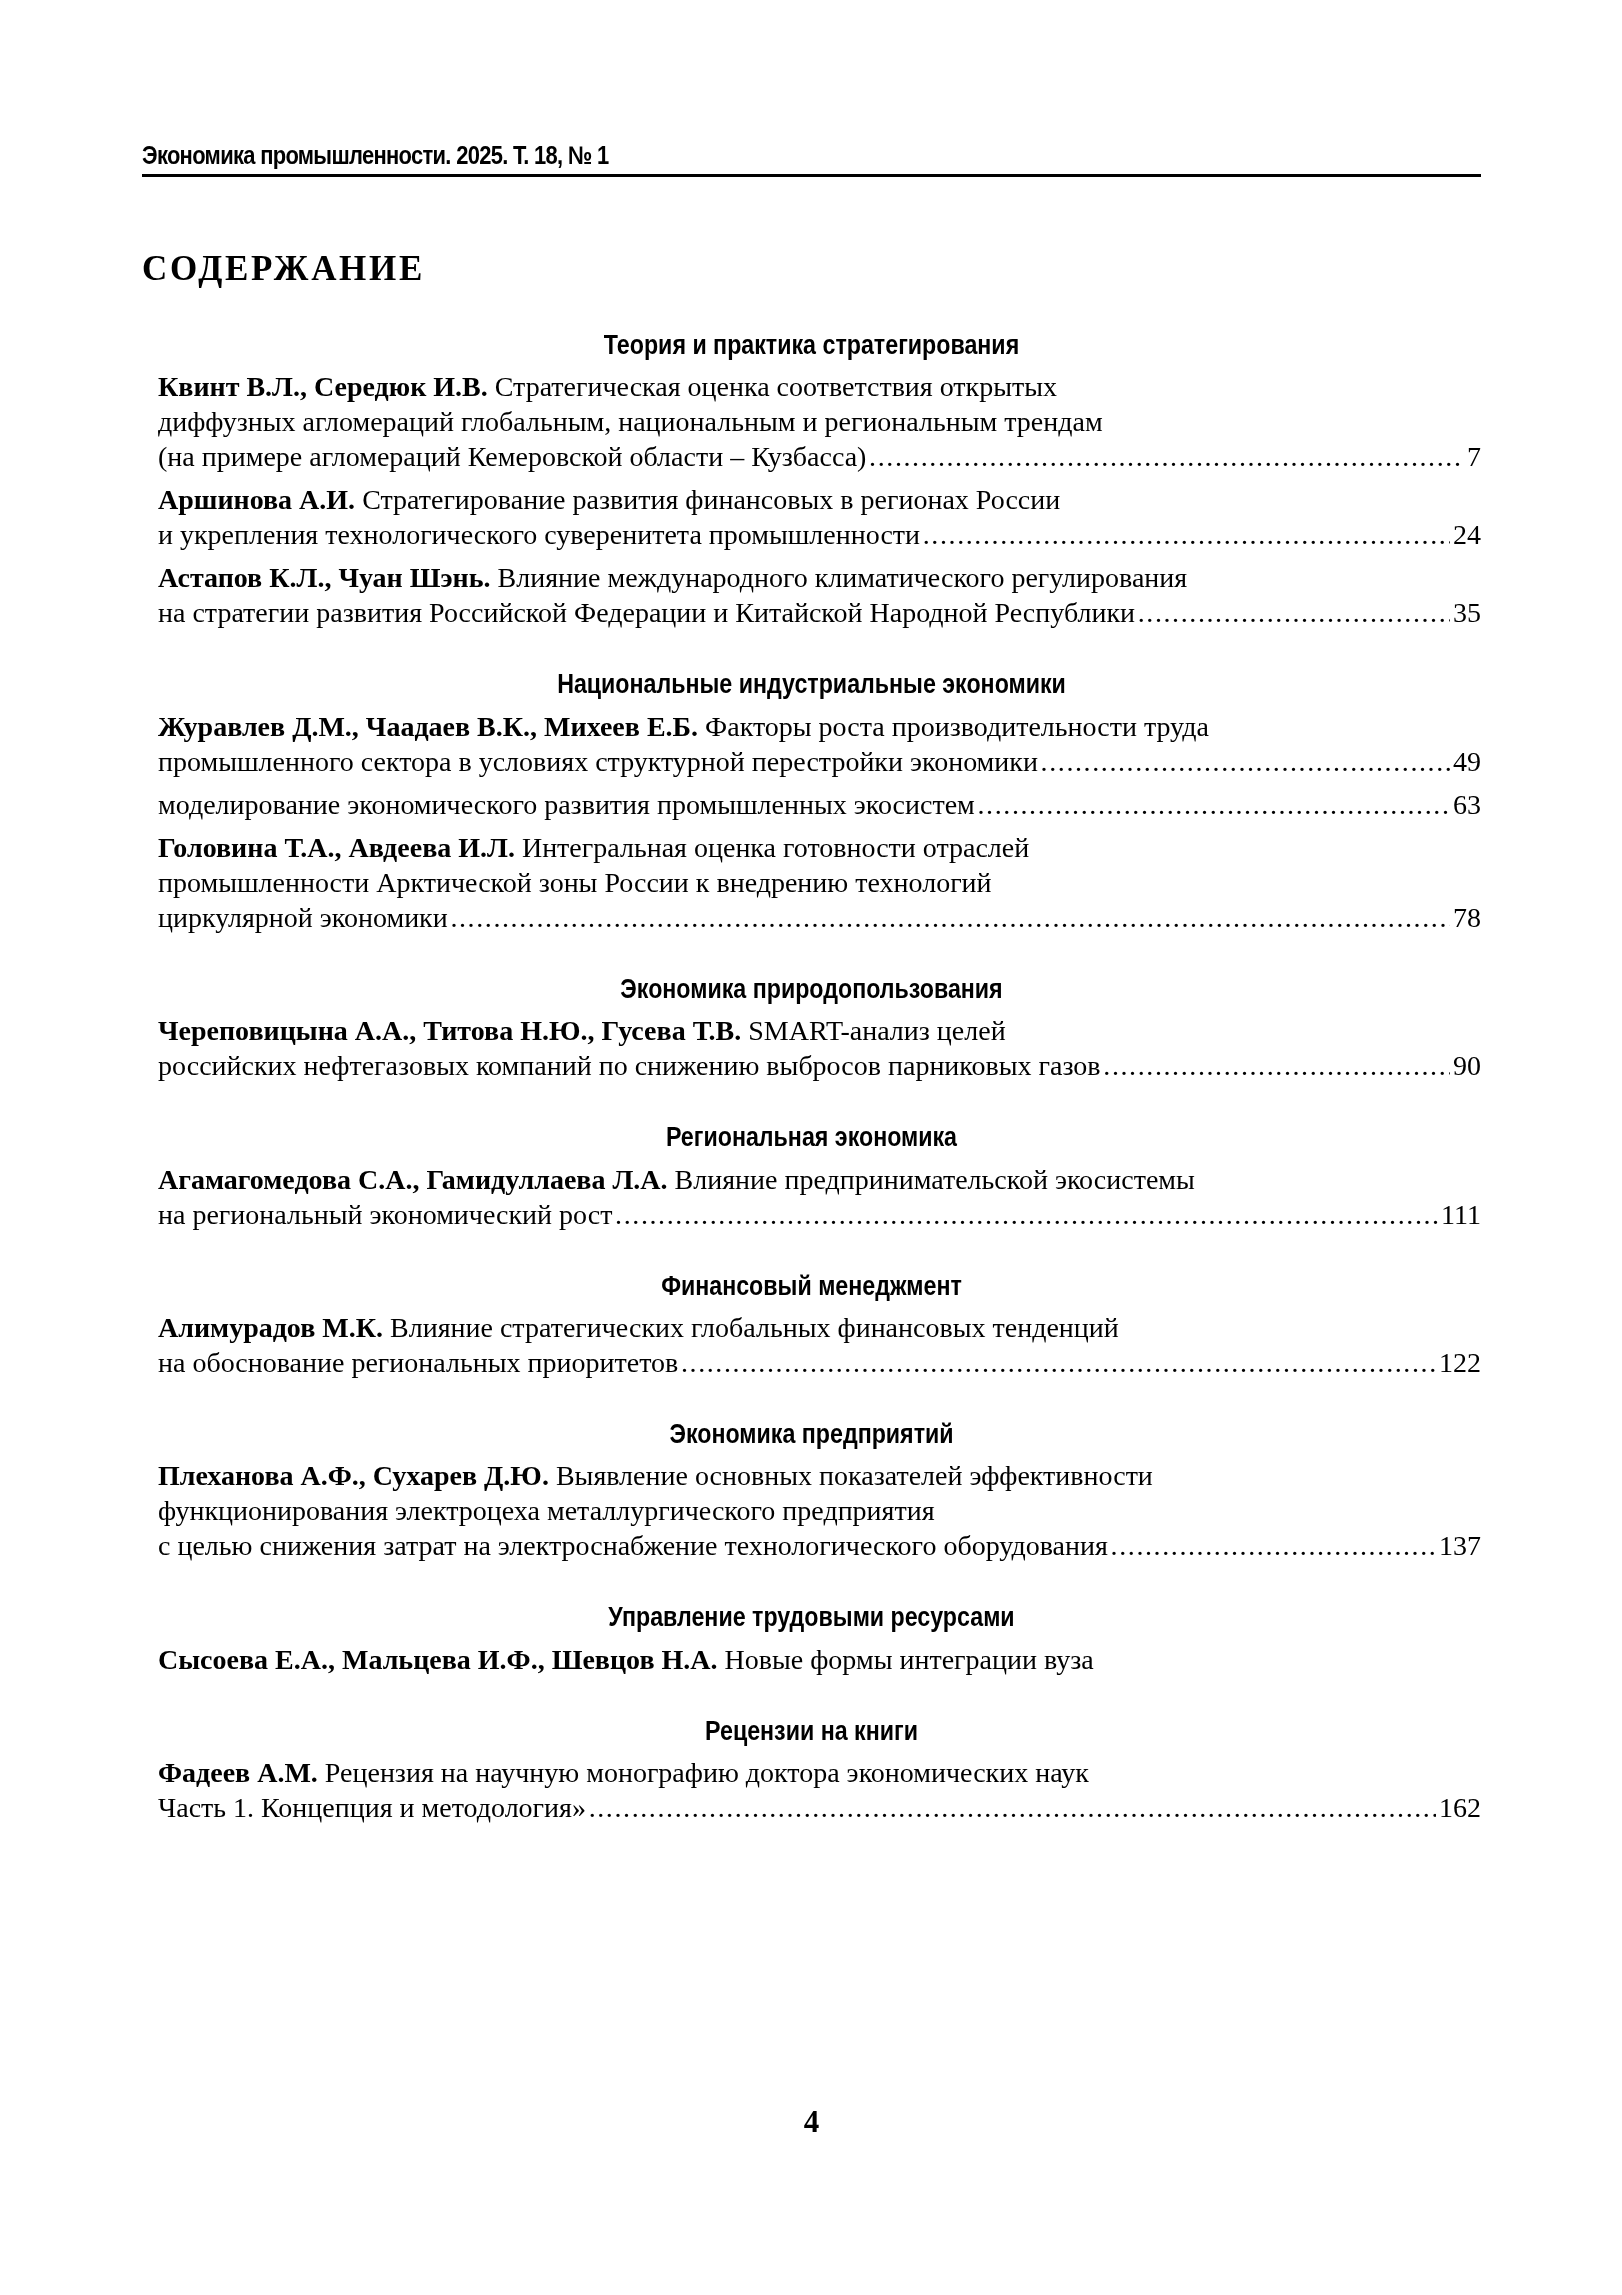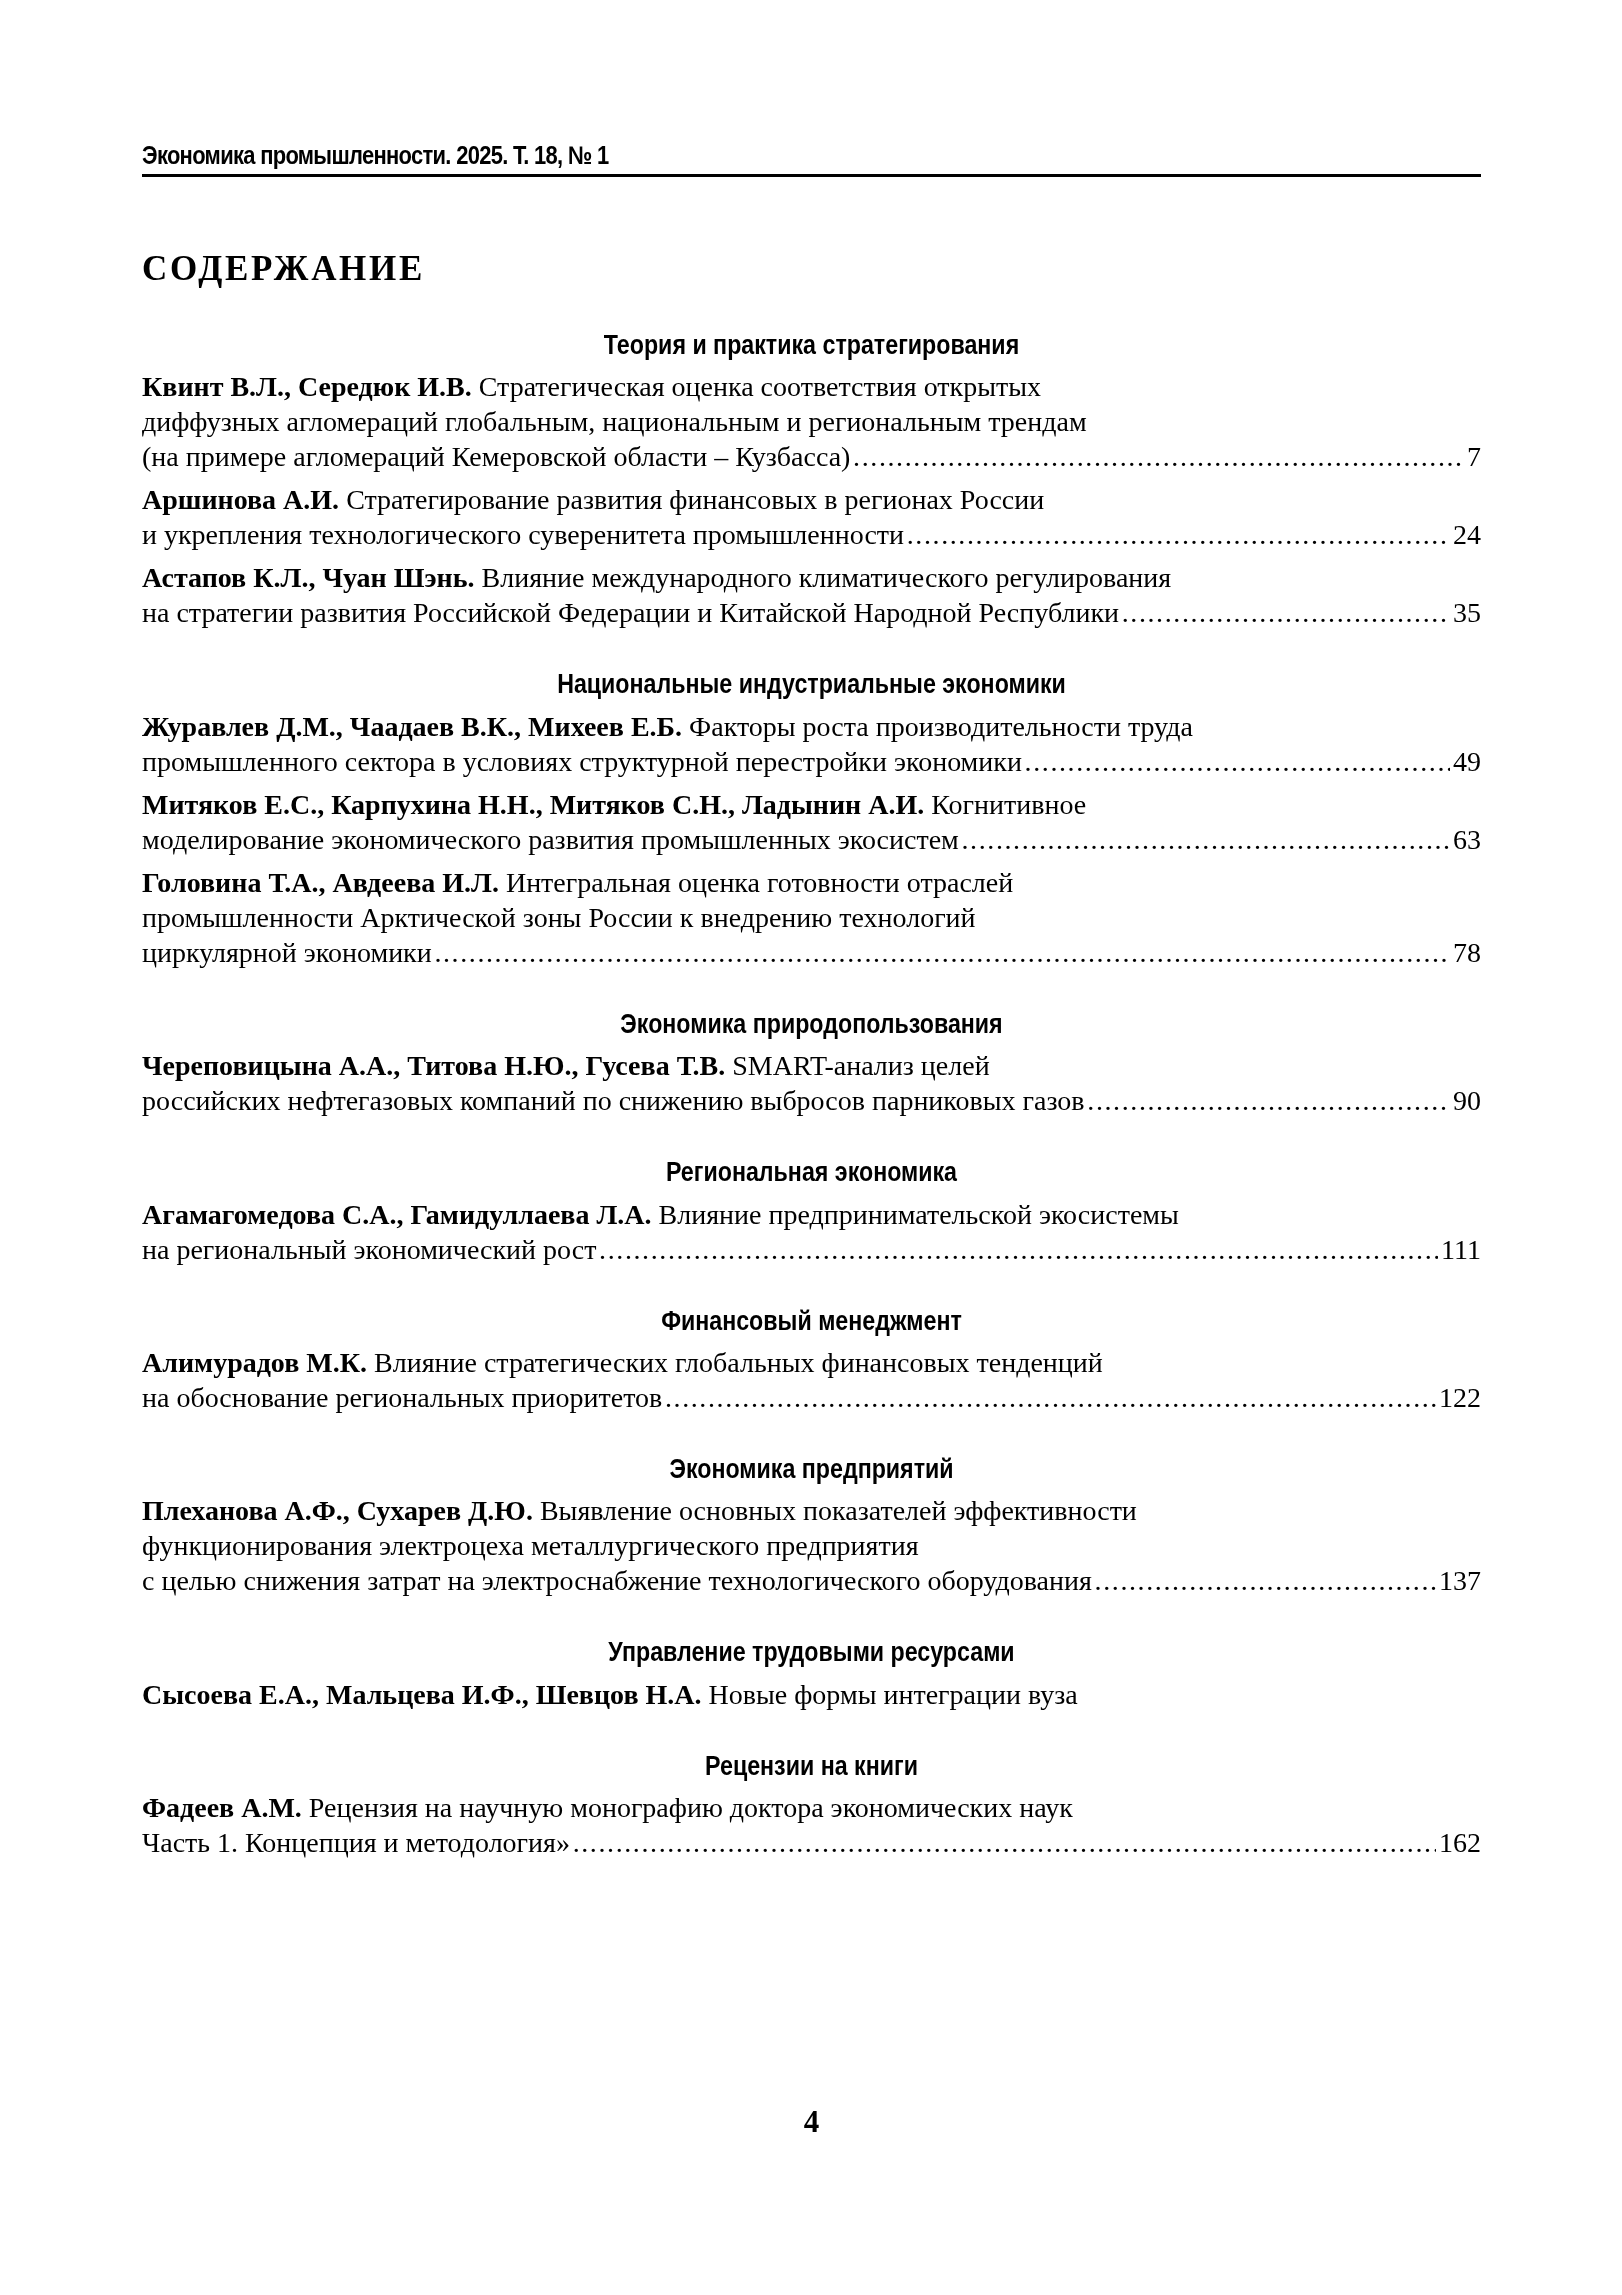--- a/index.html
+++ b/index.html
@@ -17,21 +17,21 @@
       font-family: "Liberation Serif", serif; font-weight: bold; font-size: 35px;
       letter-spacing: 2.7px;
     }
     .toc { position: absolute; left: 0; top: 326px; width: 1339px; }
     .section { margin: 0; }
     .section-title {
       text-align: center; font-family: "Liberation Sans", sans-serif; font-weight: bold;
       font-size: 27px; line-height: 38px; height: 38px; margin-bottom: 5.4px;
       transform: scaleX(0.86); transform-origin: center;
     }
-    .entry { font-family: "Liberation Serif", serif; font-size: 28px; line-height: 35px; margin-bottom: 8px; }
+    .entry { font-family: "Liberation Serif", serif; font-size: 28px; line-height: 35px; margin-bottom: 8px; margin-left: 16px; }
     .line { display: flex; white-space: nowrap; height: 35px; align-items: baseline; }
     .line .txt { flex: 0 0 auto; }
     .line .leader { flex: 1 1 auto; overflow: hidden; margin: 0 2.7px; letter-spacing: 0.7px; }
     .line .leader::after { content: ". . . . . . . . . . . . . . . . . . . . . . . . . . . . . . . . . . . . . . . . . . . . . . . . . . . . . . . . . . . . . . . . . . . . . . . . . . . . . . . . . . . . . . . . . . . . . . . . . . . . . . . . . . . . . . . . . . . . . . . . . . . . . . . . . . . . . . . . . . . . . . . . . . . . . . . . . . . . . . . . . . . . . . . . . . . . . . . . . . . . . . . . . . . . . . . . . . . . . . . . ."; letter-spacing: -2.7px; }
     .line .pg { flex: 0 0 auto; }
     .authors { font-weight: bold; }
     .sec-gap { height: 27px; }
     .page-number {
       position: absolute; left: 0; top: 2104px; width: 1339px; text-align: center;
       font-family: "Liberation Serif", serif; font-weight: bold; font-size: 31px;
@@ -89,23 +89,20 @@
             <span class="txt"><span class="authors">Журавлев Д.М., Чаадаев В.К., Михеев Е.Б.</span> <span>Факторы роста производительности труда</span></span>
           </div>
           <div class="line">
             <span class="txt"><span>промышленного сектора в условиях структурной перестройки экономики</span></span>
             <span class="leader"></span>
             <span class="pg">49</span>
           </div>
         </div>
         <div class="entry">
           <div class="line">
-            <span class="txt"><span class="authors">Митяков Е.С., Карпухина Н.Н., Митяков С.Н., Ладынин А.И.</span> <span>Когнитивное</span></span>
-          </div>
-          <div class="line">
             <span class="txt"><span>моделирование экономического развития промышленных экосистем</span></span>
             <span class="leader"></span>
             <span class="pg">63</span>
           </div>
         </div>
         <div class="entry">
           <div class="line">
             <span class="txt"><span class="authors">Головина Т.А., Авдеева И.Л.</span> <span>Интегральная оценка готовности отраслей</span></span>
           </div>
           <div class="line">

